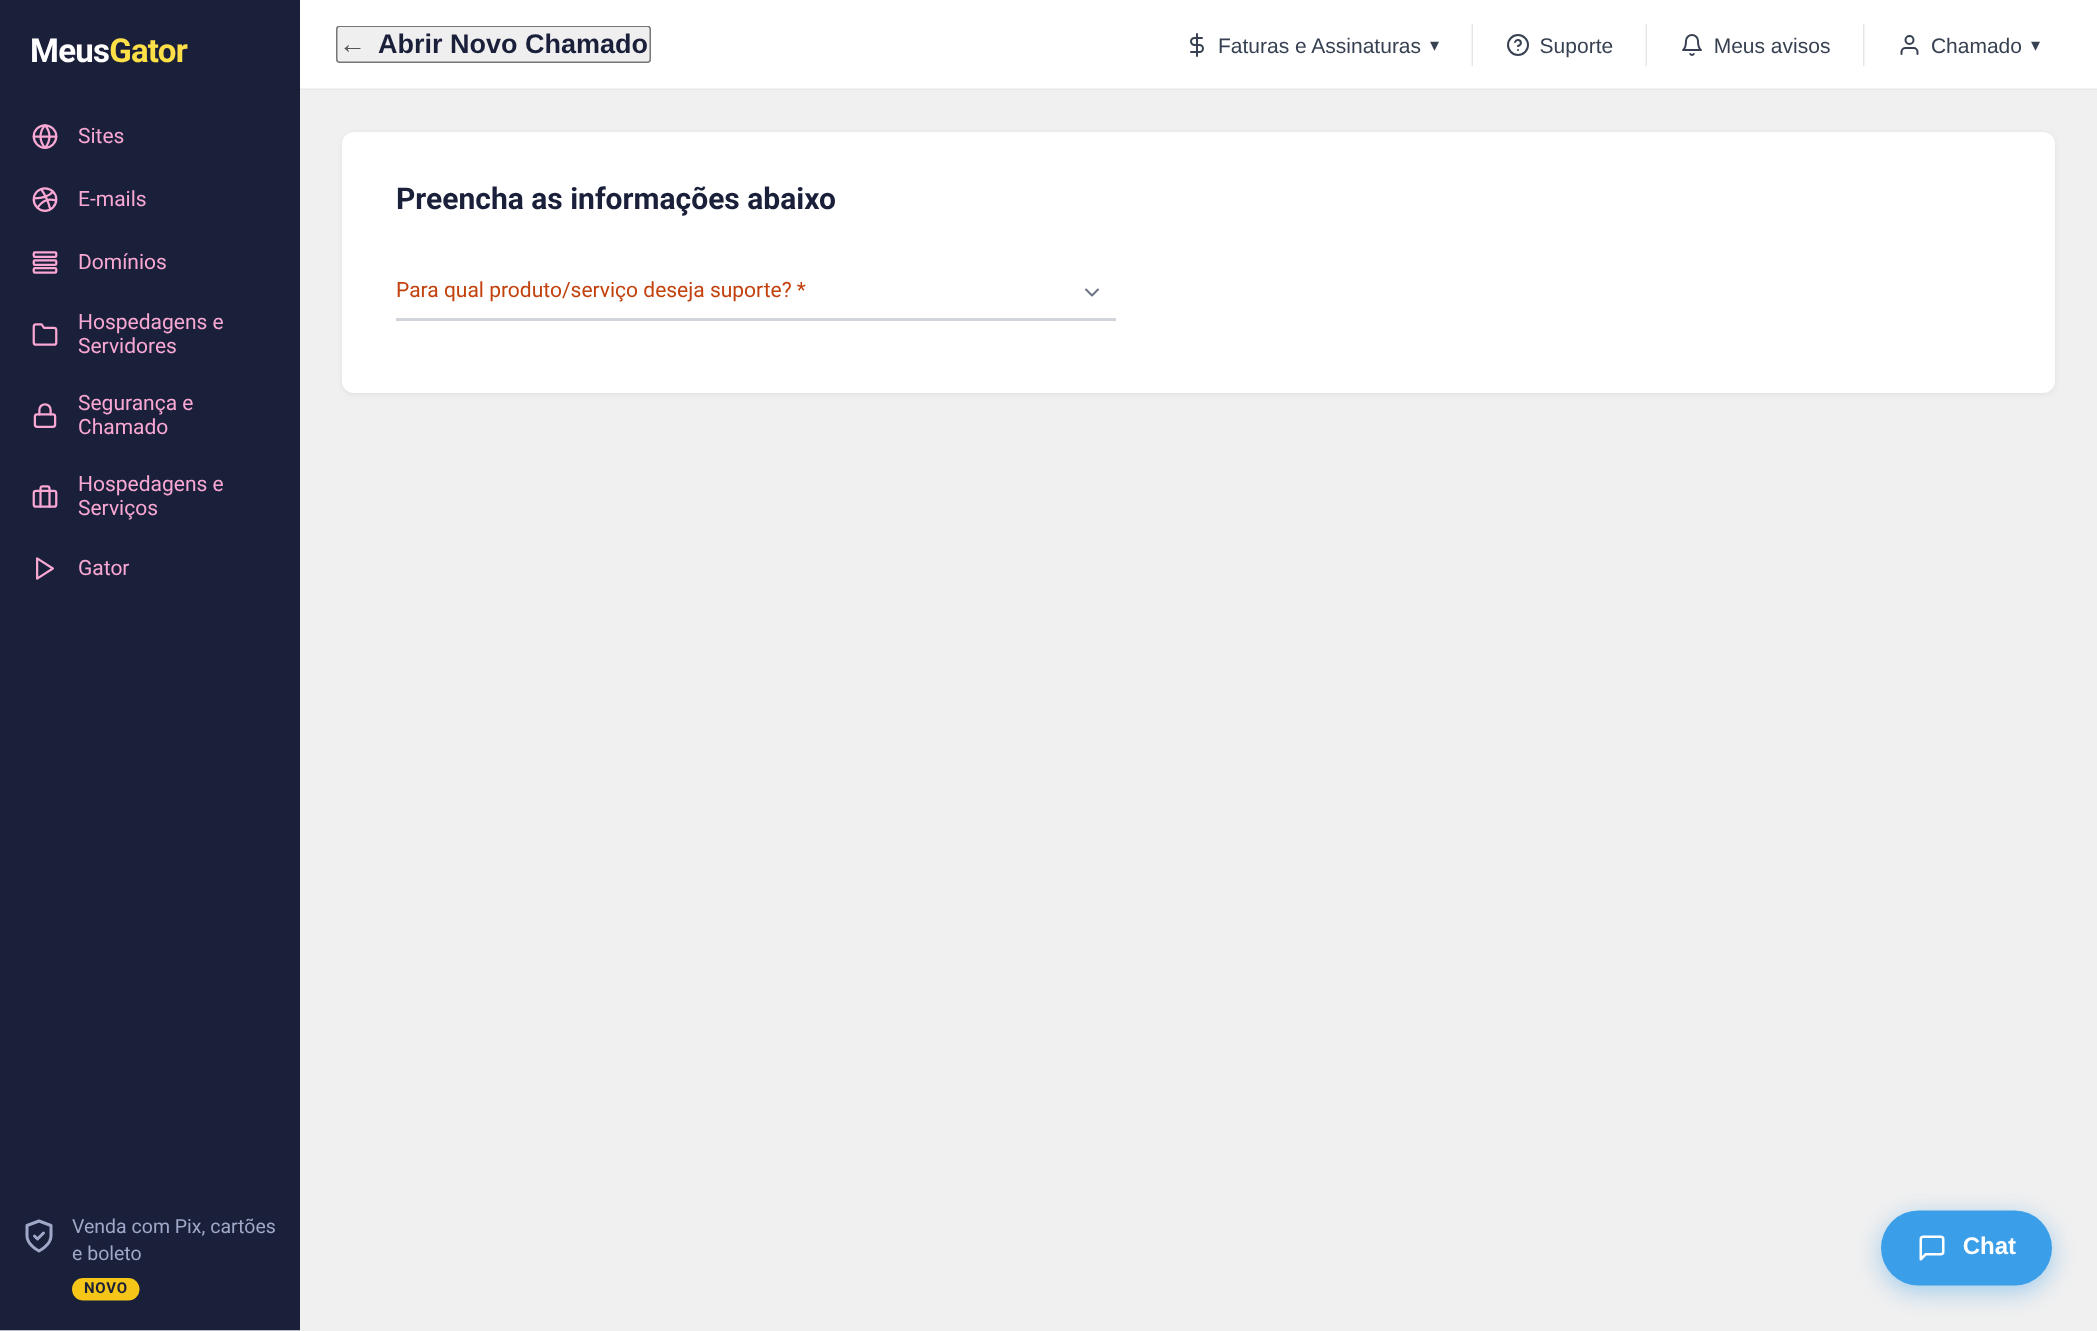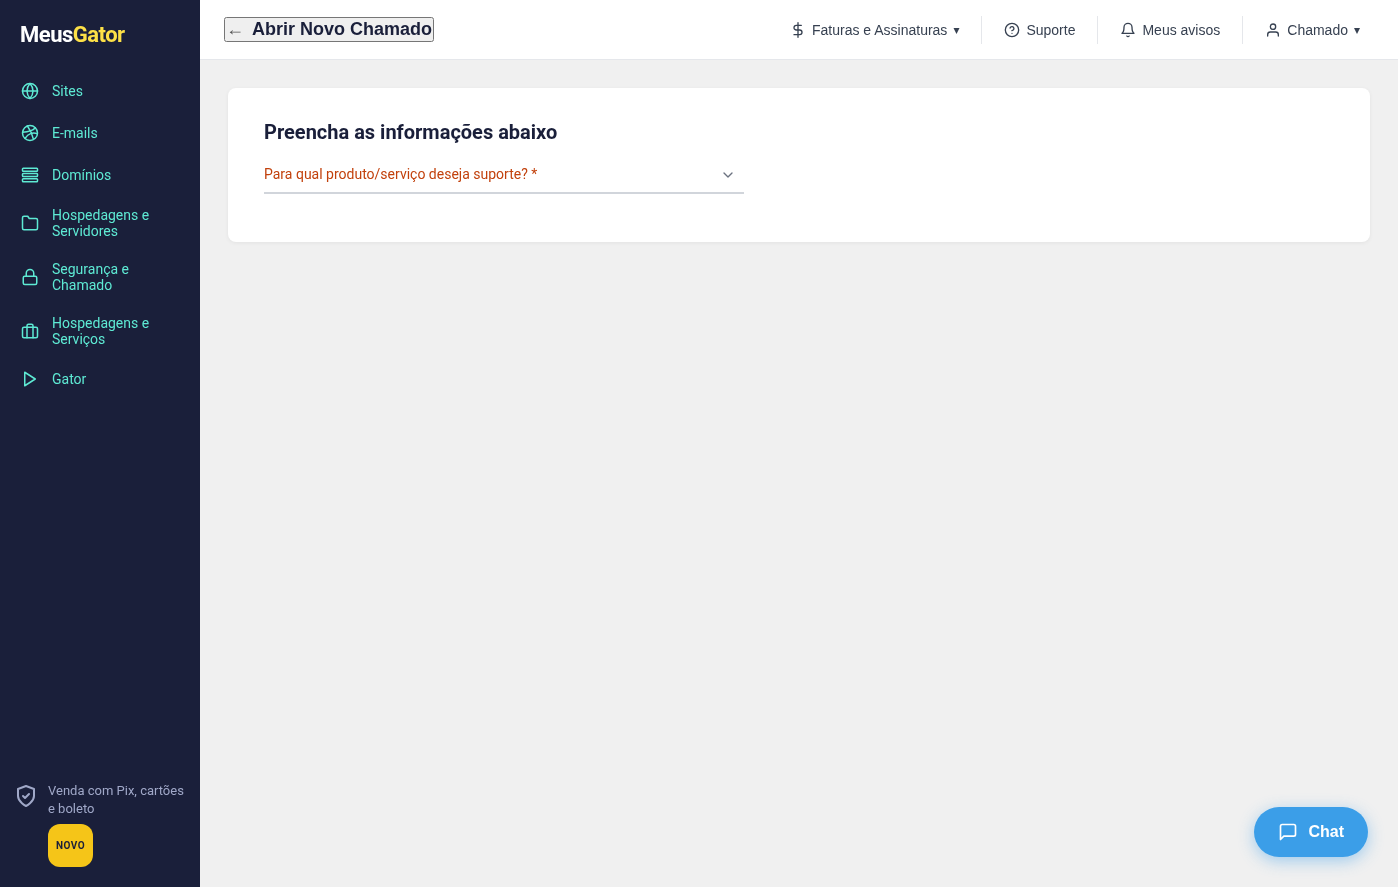--- a/index.html
+++ b/index.html
@@ -34,41 +34,41 @@
       padding: 0 8px;
       flex: 1;
     }
     .sidebar-item {
       display: flex;
       align-items: center;
       gap: 12px;
       padding: 10px 12px;
       border-radius: 6px;
       cursor: pointer;
-      color: #5eead4;
+      color: #f9a8d4;
       font-size: 14px;
       font-weight: 400;
       transition: background 0.15s;
       text-decoration: none;
     }
     .sidebar-item .icon { width: 20px; height: 20px; display: flex; align-items: center; justify-content: center; flex-shrink: 0; }
     .sidebar-promo {
       margin: 16px 12px 20px 12px;
       display: flex;
       align-items: flex-start;
       gap: 8px;
     }
     .promo-icon { width: 28px; height: 28px; flex-shrink: 0; color: #a0a8c8; display: flex; align-items: center; justify-content: center; }
     .promo-badge {
       display: inline-block;
       background: #f5c518;
       color: #1a1f3a;
       font-size: 10px;
       font-weight: 700;
-      padding: 16px 8px;
+      padding: 2px 8px;
       border-radius: 12px;
       margin-top: 6px;
       letter-spacing: 0.5px;
       text-align: center;
     }
 
     
     .main {
       flex: 1;
       display: flex;
@@ -132,21 +132,21 @@
       background: #ffffff;
       margin: 28px 28px 0 28px;
       border-radius: 8px;
       padding: 32px 36px 48px 36px;
       box-shadow: 0 1px 4px rgba(0,0,0,0.06);
     }
     .card-title {
       font-size: 20px;
       font-weight: 700;
       color: #1a1f3a;
-      margin-bottom: 12px;
+      margin-bottom: 32px;
     }
     .form-select-wrapper {
       position: relative;
       max-width: 480px;
     }
     .form-select {
       width: 100%;
       appearance: none;
       border: none;
       border-bottom: 2px solid #d1d5db;

